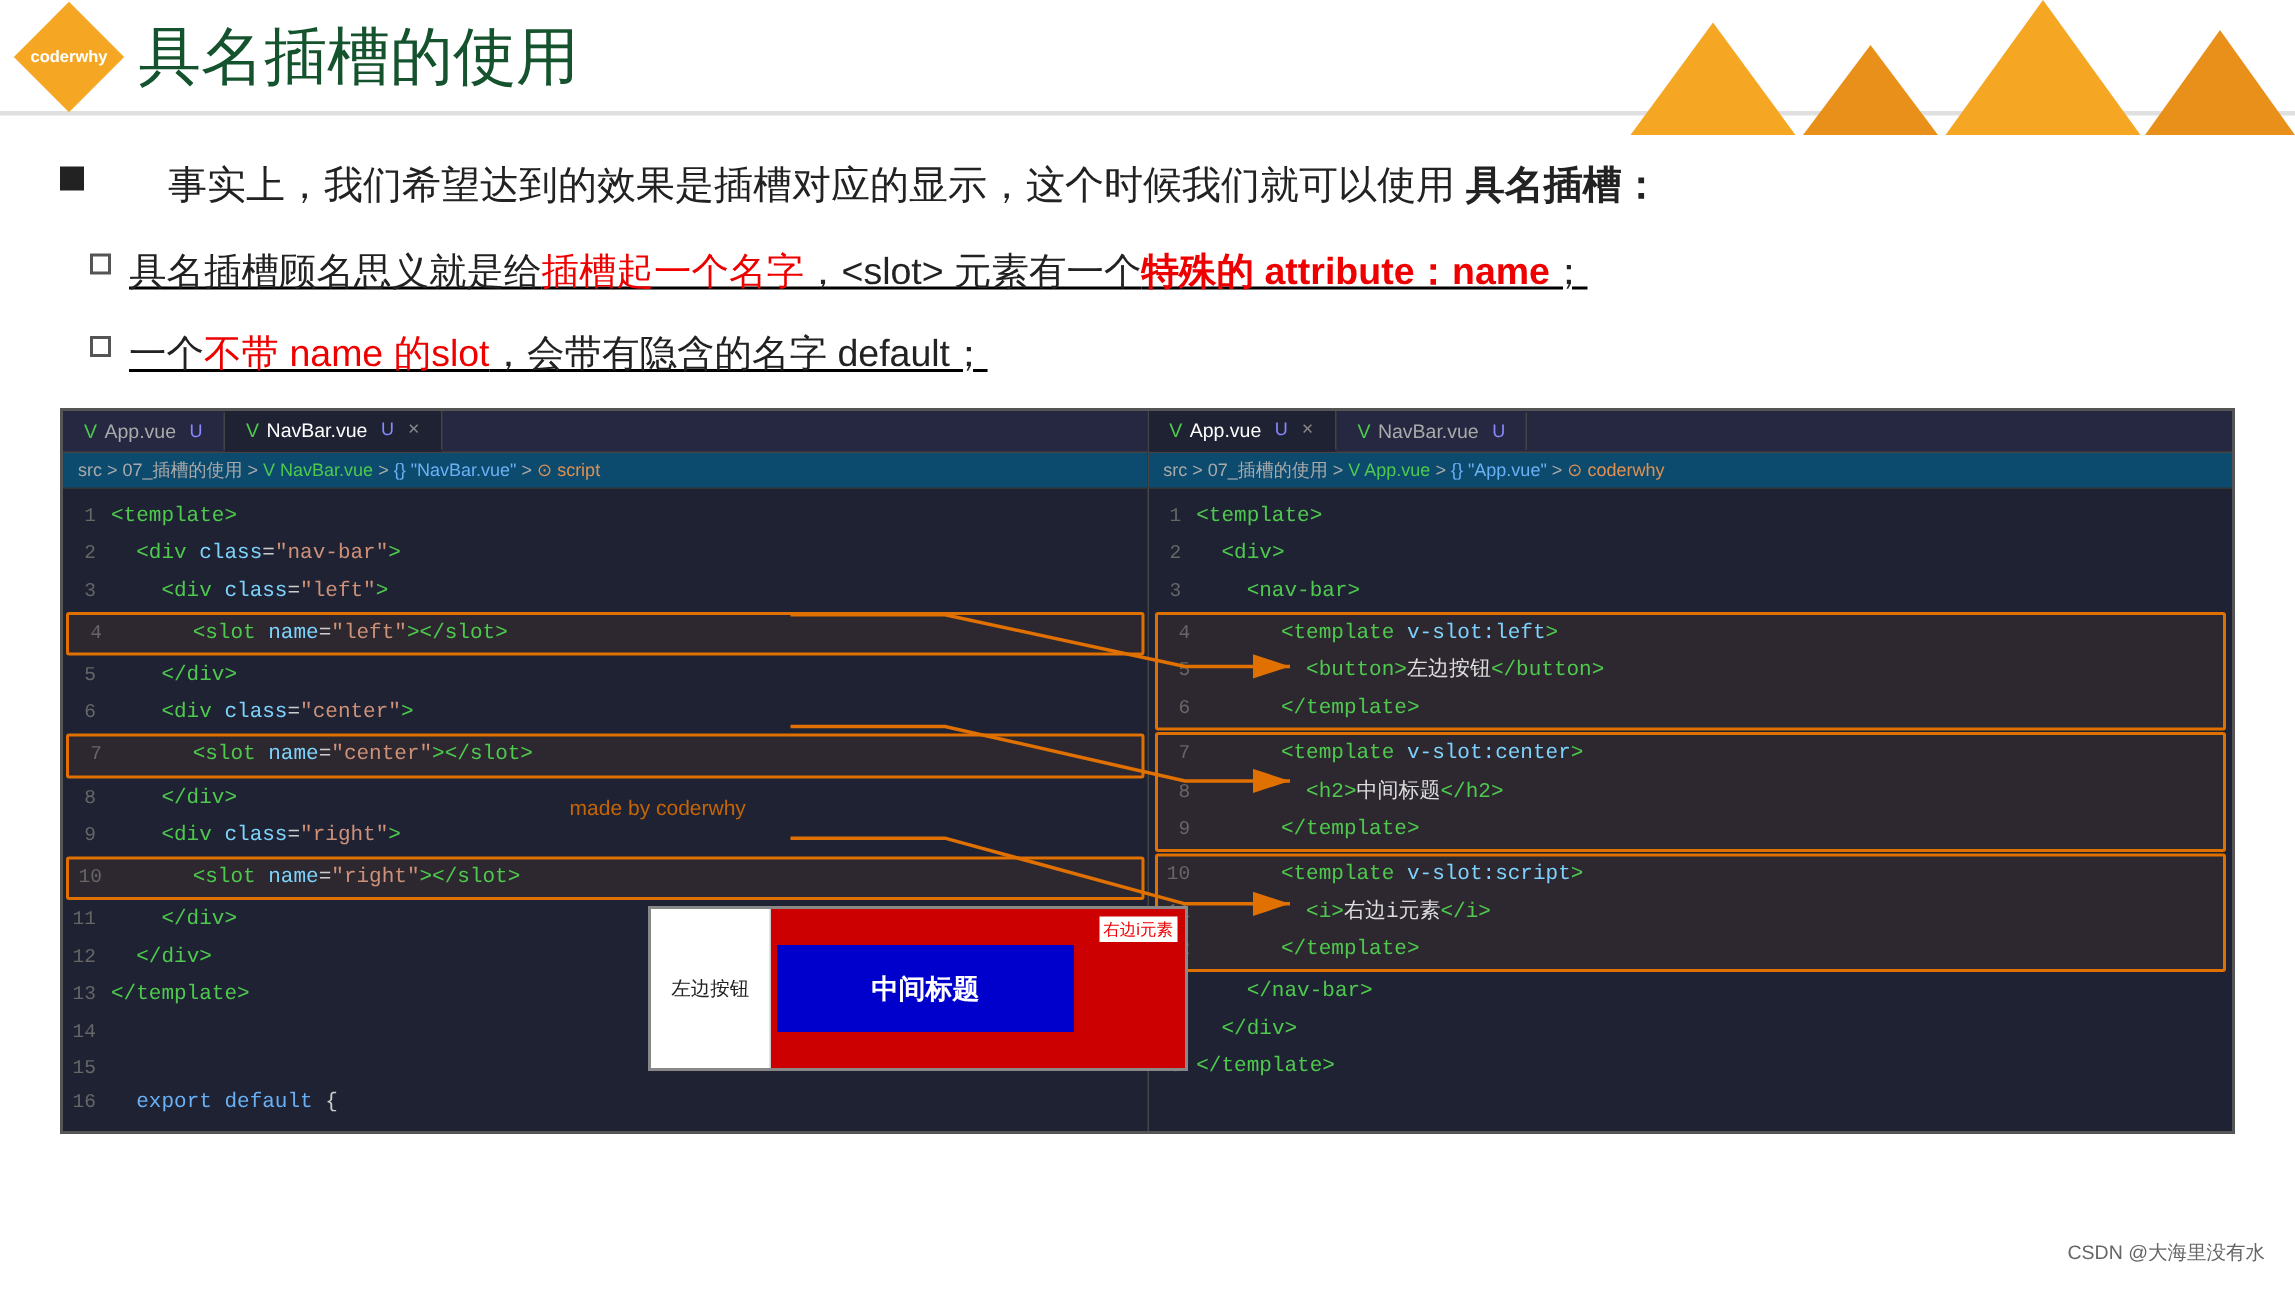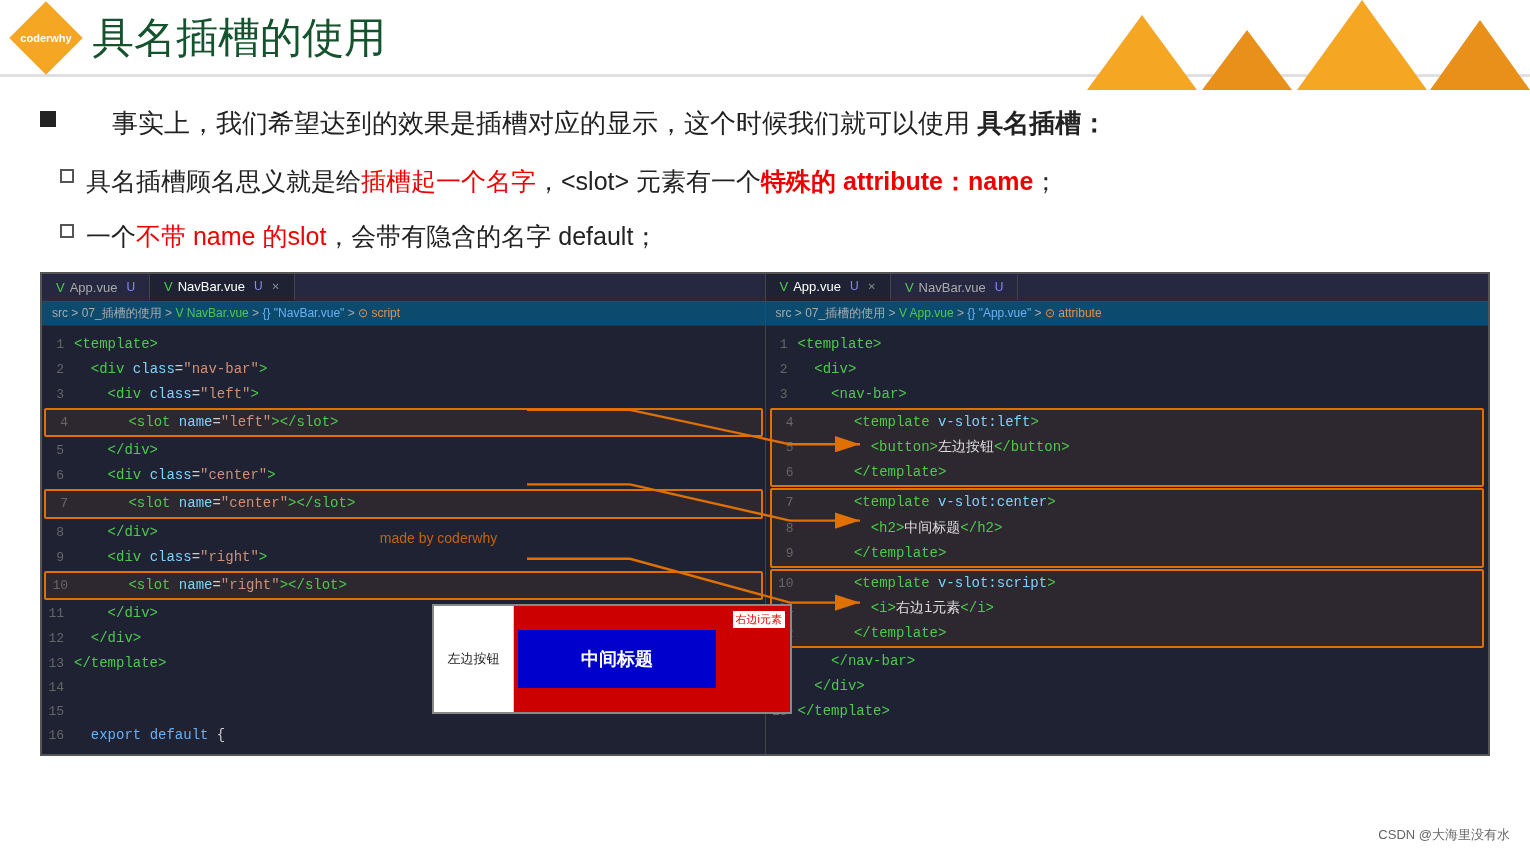--- a/index.html
+++ b/index.html
@@ -103,20 +103,21 @@
       line-height: 1.4;
     }
     .bold { font-weight: bold; }
     .red { color: #e00; }
 
     .sub-bullets { margin-left: 20px; }
     .sub-bullet {
       display: flex;
       align-items: flex-start;
       margin-bottom: 18px;
+      text-decoration: underline;
     }
     .sub-bullet-square {
       width: 14px;
       height: 14px;
       border: 2.5px solid #555;
       margin-right: 12px;
       margin-top: 6px;
       flex-shrink: 0;
       background: white;
     }
@@ -484,21 +485,21 @@
             <span style="color:#8888ff;margin-left:4px;font-size:12px;">U</span>
             <span class="tab-close">✕</span>
           </div>
           <div class="panel-tab">
             <span class="tab-dot-green">V</span>
             <span>NavBar.vue</span>
             <span style="color:#8888ff;margin-left:4px;font-size:12px;">U</span>
           </div>
         </div>
         <div class="breadcrumb">
-          <span>src &gt; 07_插槽的使用 &gt; </span><span class="bc-green">V App.vue</span><span> &gt; </span><span class="bc-blue">{} "App.vue"</span><span> &gt; </span><span class="bc-orange">⊙ attribute</span>
+          <span>src &gt; 07_插槽的使用 &gt; </span><span class="bc-green">V App.vue</span><span> &gt; </span><span class="bc-blue">{} "App.vue"</span><span> &gt; </span><span class="bc-orange">⊙ coderwhy</span>
         </div>
         <div class="code-body">
 
           <div class="code-line">
             <span class="line-num">1</span>
             <span class="line-content"><span class="kw-tag">&lt;template&gt;</span></span>
           </div>
 
           <div class="code-line">
             <span class="line-num">2</span>

